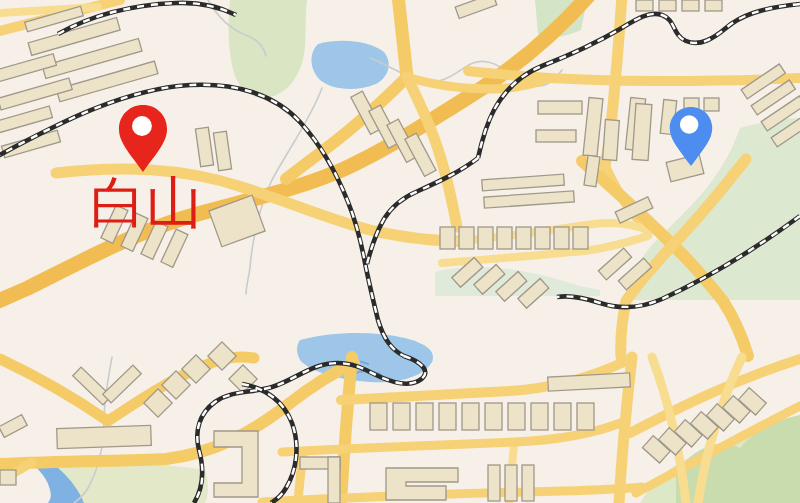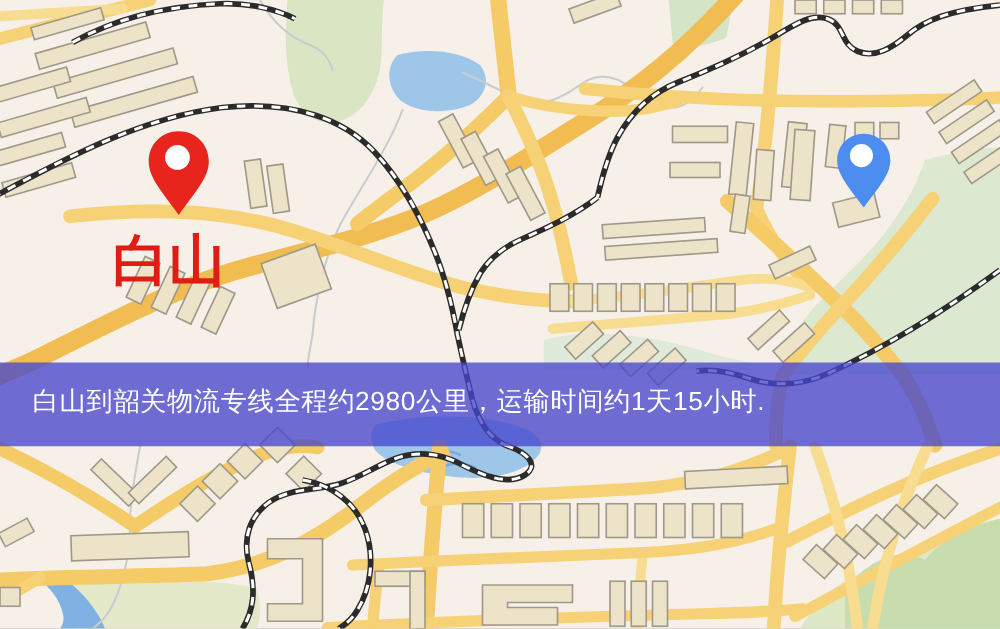--- a/index.html
+++ b/index.html
@@ -14,21 +14,21 @@
     background:var(--banner_bg, rgba(72,70,205,0.78));
     color:var(--banner_text,#ffffff);
     display:flex;align-items:center;box-sizing:border-box;
     padding:0 10px 6px 26px;
   }
   .banner span{font-size:21px;letter-spacing:0.5px;white-space:nowrap;}
   .pin{position:absolute;}
   .pin svg{display:block;width:100%;height:100%;}
   .pin.origin{left:117px;top:104px;width:52px;height:69px;color:var(--origin_pin,#e8251d);}
   .pin.dest{left:668px;top:106px;width:46px;height:61px;color:var(--dest_pin,#4d8def);}
-  .label{position:absolute;font-size:45px;line-height:1.1;font-weight:700;white-space:nowrap;margin-top:12px;}
+  .label{position:absolute;font-size:56px;line-height:1.1;font-weight:400;white-space:nowrap;}
   .label.origin{left:90px;top:172px;color:var(--origin_text,#de1d15);}
   .label.dest{left:640px;top:173px;color:var(--dest_text,#2b3bd4);}
 </style>
 </head>
 <body>
 
 <div class="stage">
 
   <svg class="map-art" viewBox="0 0 800 503" xmlns="http://www.w3.org/2000/svg">
 
@@ -208,23 +208,20 @@
           <use href="#rw1"></use>
           <use href="#rwW"></use>
           <use href="#rwL"></use>
         <use href="#rw2"></use>
           <use href="#rw2e"></use>
           <use href="#rw3"></use>
       </g>
     </g>
   </svg>
 
-  <div class="banner">
-    <span>白山到韶关物流专线全程约2980公里，运输时间约1天15小时.</span>
-  </div>
 
   <div class="pin origin">
     <svg viewBox="0 0 48 66" xmlns="http://www.w3.org/2000/svg">
       <path d="M24,1 C11,1 1,11 1,24 C1,36 10,46 24,65 C38,46 47,36 47,24 C47,11 37,1 24,1 Z" fill="currentColor"></path>
       <circle cx="23" cy="21" r="9.5" fill="#ffffff"></circle>
     </svg>
   </div>
   <div class="label origin">白山</div>
 
   <div class="pin dest">

